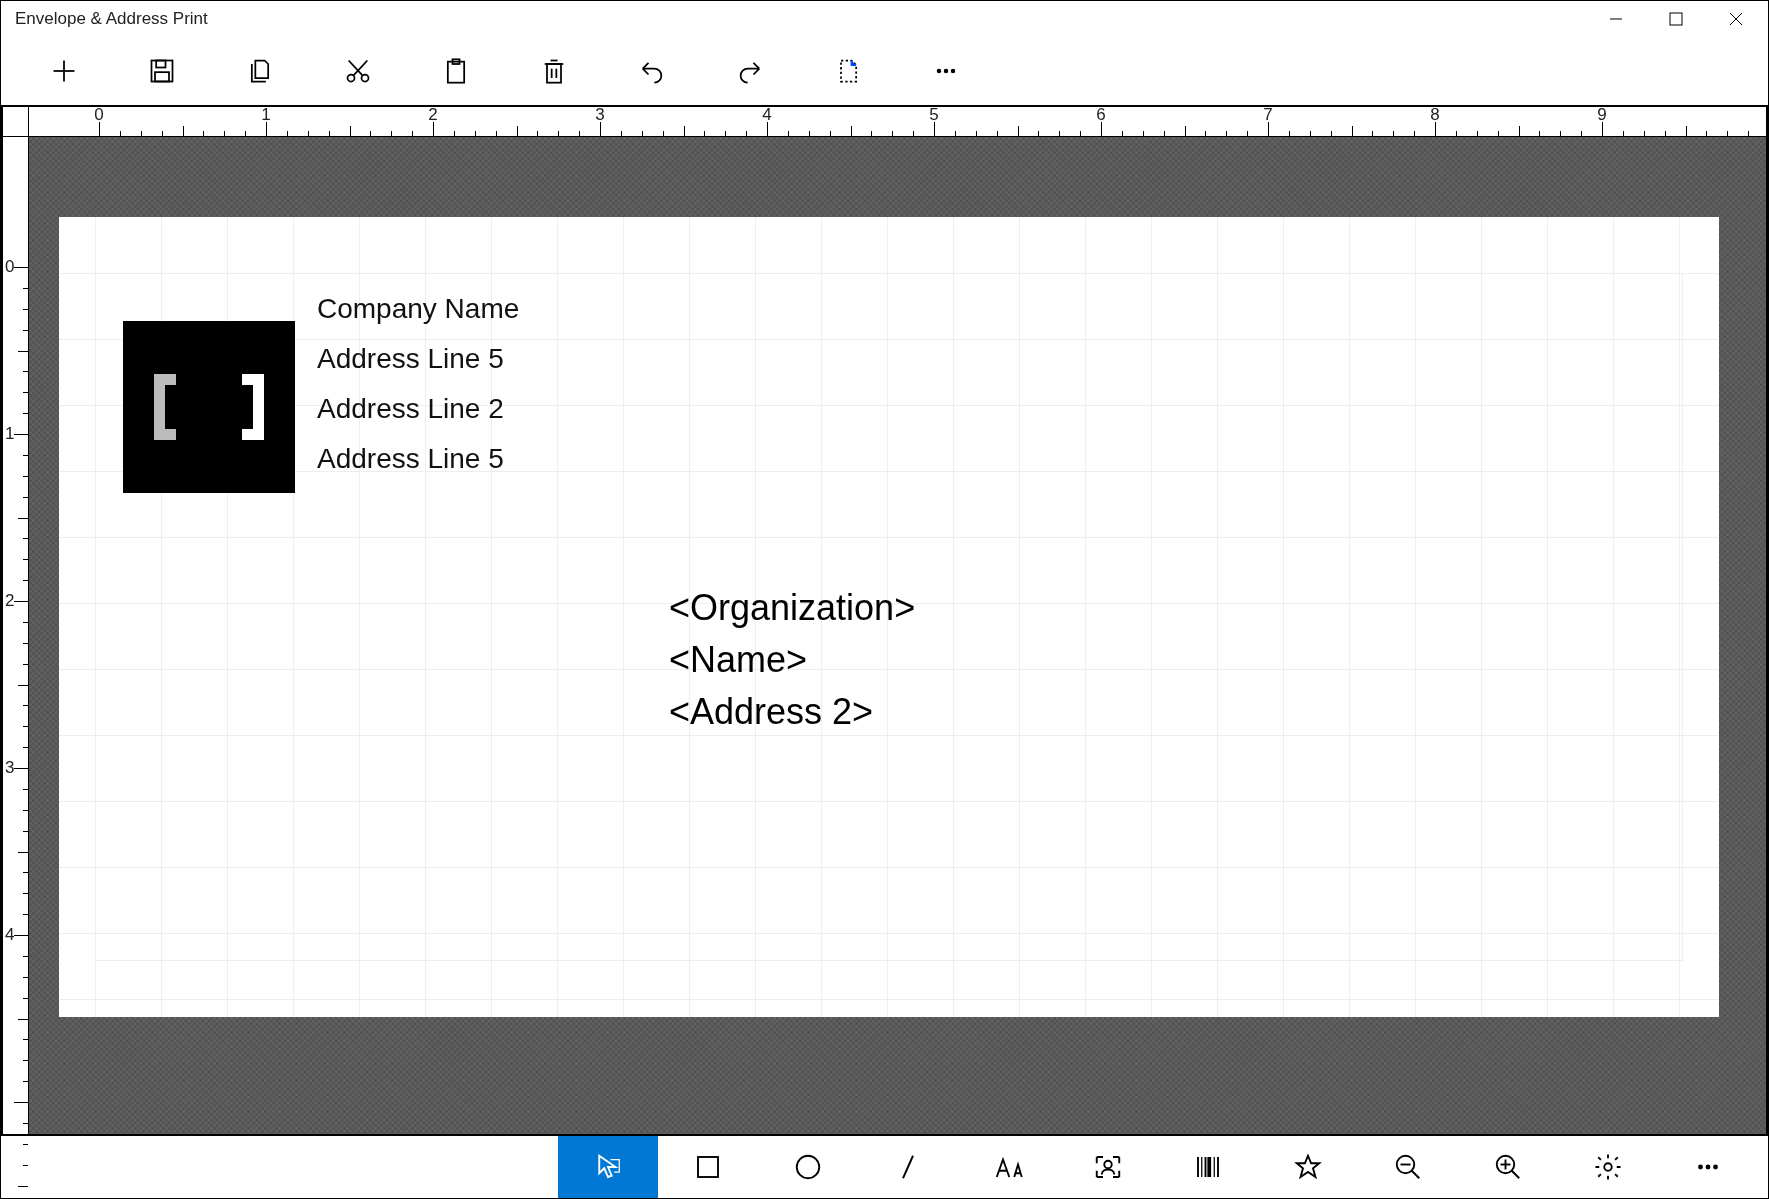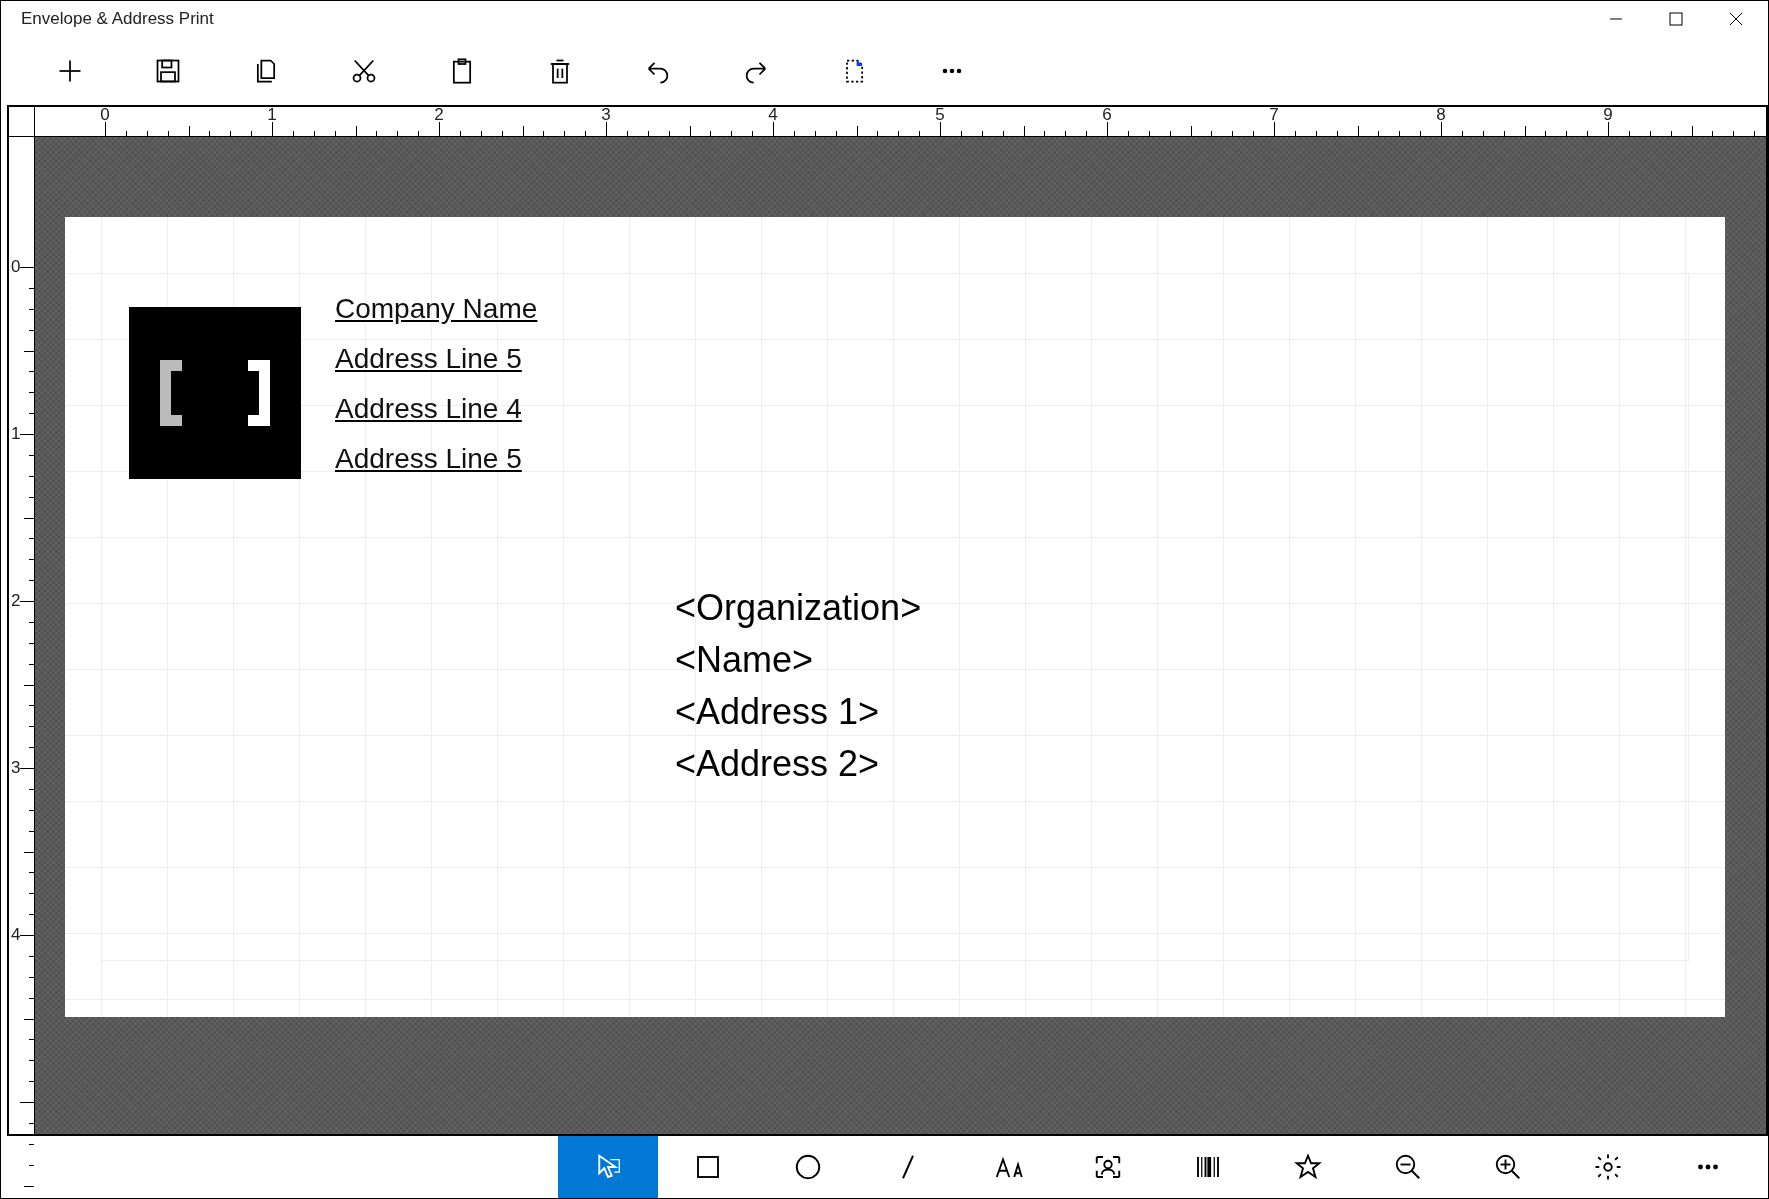--- a/index.html
+++ b/index.html
@@ -1,17 +1,17 @@
 <!DOCTYPE html>
 <html><head>
 <meta charset="utf-8">
 <style>
   * { box-sizing: border-box; margin: 0; padding: 0; }
   html, body { width: 100%; height: 100%; font-family: "Segoe UI", Arial, sans-serif; overflow: hidden; background: #fff; }
-  .window { display: flex; flex-direction: column; width: 1769px; height: 1199px; border: 1px solid #000; padding-left: 6px; }
+  .window { display: flex; flex-direction: column; width: 1769px; height: 1199px; border: 1px solid #000; }
   .titlebar { height: 36px; display: flex; align-items: center; justify-content: space-between; padding: 0 2px 0 14px; font-size: 17px; color: #222; }
   .titlebar .controls { display: flex; }
   .titlebar .ctrl { width: 60px; height: 36px; display: flex; align-items: center; justify-content: center; }
   .toolbar { height: 68px; display: flex; align-items: center; padding-left: 14px; }
   .toolbar .tbtn { width: 98px; height: 68px; display: flex; align-items: center; justify-content: center; }
   .toolbar svg { width: 28px; height: 28px; stroke: #000; fill: none; stroke-width: 1.5; }
   .work { flex: 1; position: relative; border: 2px solid #000; background: #fff; }
   .ruler-h { position: absolute; top: 0; left: 26px; right: 0; height: 30px; background: #fff; border-bottom: 1px solid #000; }
   .ruler-v { position: absolute; top: 30px; left: 0; width: 26px; bottom: 0; background: #fff; border-right: 1px solid #000; }
   .ruler-corner { position: absolute; top: 0; left: 0; width: 26px; height: 30px; background: #fff; border-right: 1px solid #000; border-bottom: 1px solid #000; }
@@ -26,21 +26,21 @@
       repeating-linear-gradient(-45deg, rgba(0,0,0,0.1) 0 2px, transparent 2px 4px);
   }
   .envelope { position: absolute; left: 30px; top: 80px; width: 1660px; height: 800px; background: #fff;
     background-image:
       linear-gradient(to right, #eee 1px, transparent 1px),
       linear-gradient(to bottom, #eee 1px, transparent 1px);
     background-size: 66px 66px;
     background-position: 36px 56px;
   }
   .envelope .grid-border { position: absolute; left:36px; top:56px; right:36px; bottom:56px; border:1px solid #eee; }
-  .sender { position: absolute; left: 64px; top: 76px; display: flex; align-items: center; gap: 34px; text-decoration: underline; }
+  .sender { position: absolute; left: 64px; top: 76px; display: flex; align-items: flex-end; gap: 22px; }
   .logo { width: 172px; height: 172px; background: #000; display:flex; align-items:center; justify-content:center; }
   .logo svg { width: 110px; height: 80px; }
   .sender-lines div { font-size: 28px; color: #111; margin-bottom: 18px; }
   .recipient { position: absolute; left: 610px; top: 370px; }
   .recipient div { font-size: 36px; color: #000; margin-bottom: 10px; }
   .bottombar { height: 62px; display: flex; align-items: center; justify-content: flex-end; padding-right: 10px; background:#fff; }
   .bottombar .bbtn { width: 100px; height: 62px; display:flex; align-items:center; justify-content:center; }
   .bottombar .bbtn.active { background: #0078d4; }
   .bottombar svg { width: 30px; height: 30px; stroke: #000; fill: none; stroke-width: 1.5; }
   .bottombar .active svg { stroke: #fff; }
@@ -292,28 +292,27 @@
         <div class="sender">
           <div class="logo">
             <svg viewBox="0 0 100 70">
                 <path d="M20 10 H5 V60 H20" stroke="#bbb" stroke-width="10" fill="none"></path>
                 <path d="M80 10 H95 V60 H80" stroke="#fff" stroke-width="10" fill="none"></path>
               </svg>
           </div>
           <div class="sender-lines">
             <div>Company Name</div>
             <div>Address Line 5</div>
-            <div>Address Line 4</div>
+            <div>Address Line 2</div>
             <div>Address Line 5</div>
           </div>
         </div>
         <div class="recipient">
           <div>&lt;Organization&gt;</div>
           <div>&lt;Name&gt;</div>
-          <div>&lt;Address 1&gt;</div>
           <div>&lt;Address 2&gt;</div>
         </div>
       </div>
     </div>
   </div>
 
   <div class="bottombar">
     <div class="bbtn active">
         <svg viewBox="0 0 24 24">
           <path d="M5 3 L5 17 L9 13 L12 20 L15 19 L12 12 L18 12 Z"></path>

